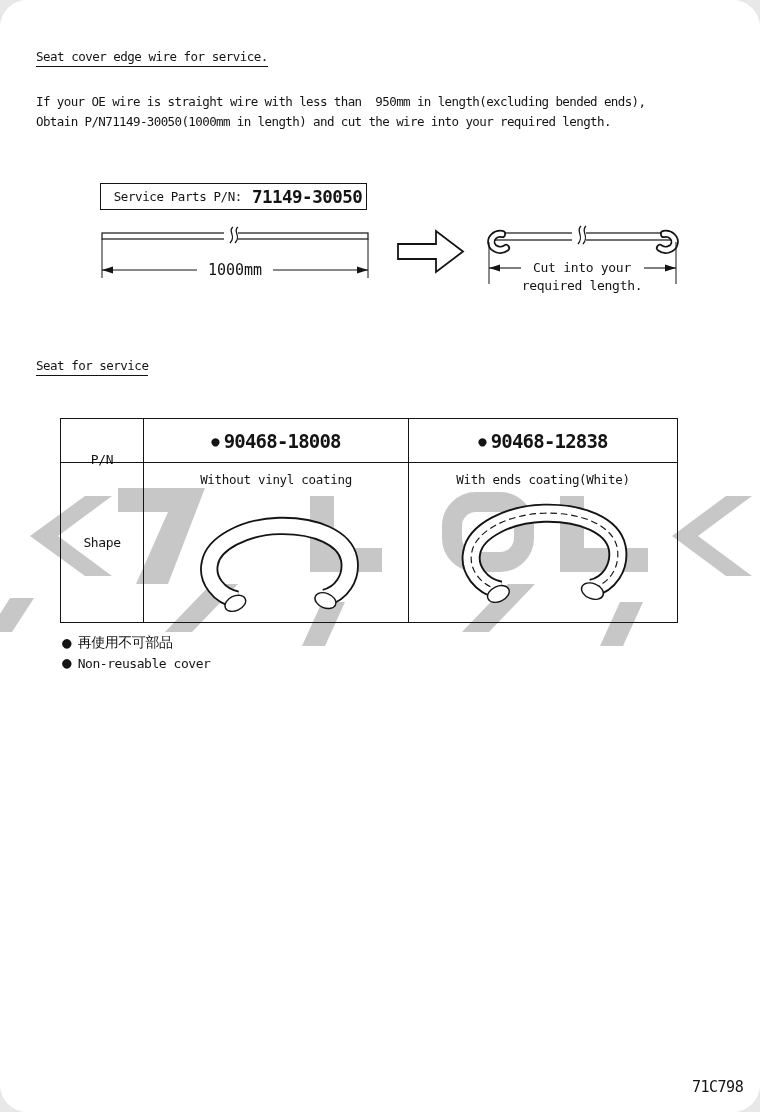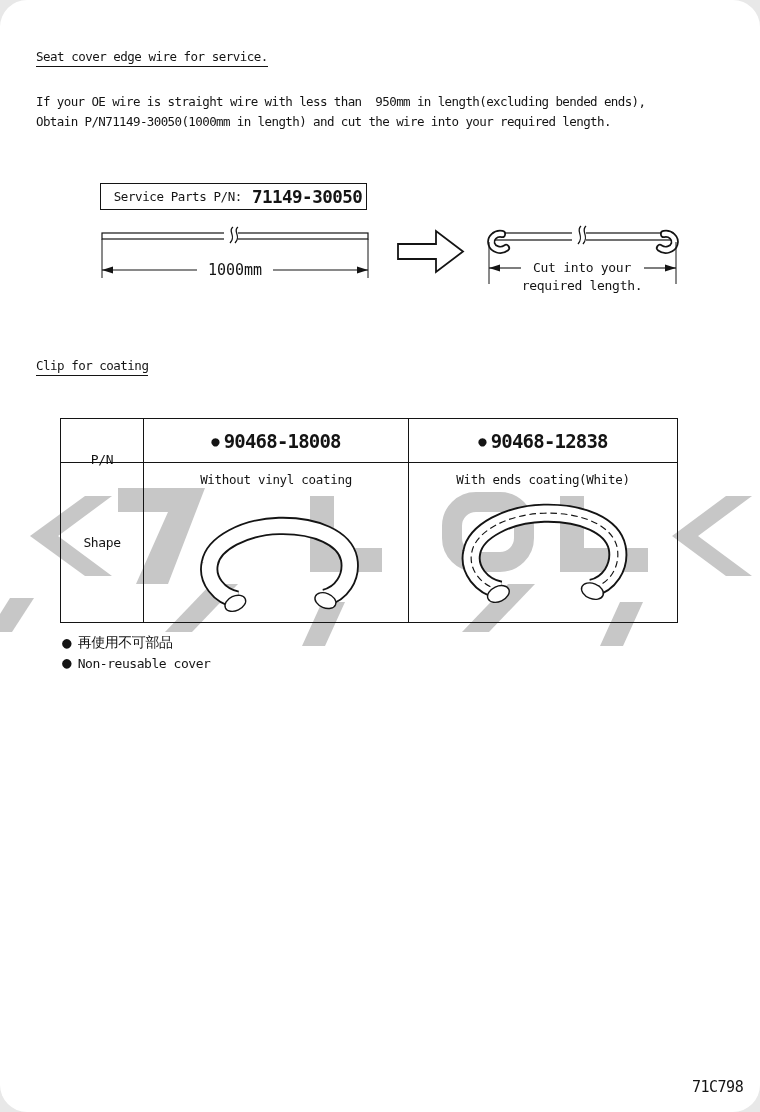--- a/index.html
+++ b/index.html
@@ -124,21 +124,21 @@
         <line x1="559" y1="50" x2="591" y2="50" stroke="#141414" stroke-width="1.1"></line>
         <polygon points="404,50 415,46.5 415,53.5" fill="#141414"></polygon>
         <polygon points="591,50 580,46.5 580,53.5" fill="#141414"></polygon>
         <text x="497" y="54" text-anchor="middle" font-size="13" letter-spacing="-0.3">Cut into your</text>
         <text x="497" y="72" text-anchor="middle" font-size="13" letter-spacing="-0.3">required length.</text>
       </g>
     </g>
   </svg>
 
   <div class="abs" style="left:36px; top:355px;">
-    <span class="txt underlined">Clip for coating</span>
+    <span class="txt underlined">Seat for service</span>
   </div>
 
   <svg class="watermark" width="760" height="170" viewBox="0 0 760 170">
     <g fill="#c7c7c7" stroke="none">
       <polygon points="0,128 10,112 34,112 12,146 0,146"></polygon>
       <polygon points="85,10 112,10 58,50 112,90 85,90 30,50"></polygon>
       <polygon points="118,2 205,2 168,98 136,98 168,26 118,26"></polygon>
       <polygon points="310,10 334,10 334,62 382,62 382,86 310,86"></polygon>
       <polygon points="165,146 192,146 238,98 211,98"></polygon>
       <polygon points="302,160 325,160 345,116 322,116"></polygon>

